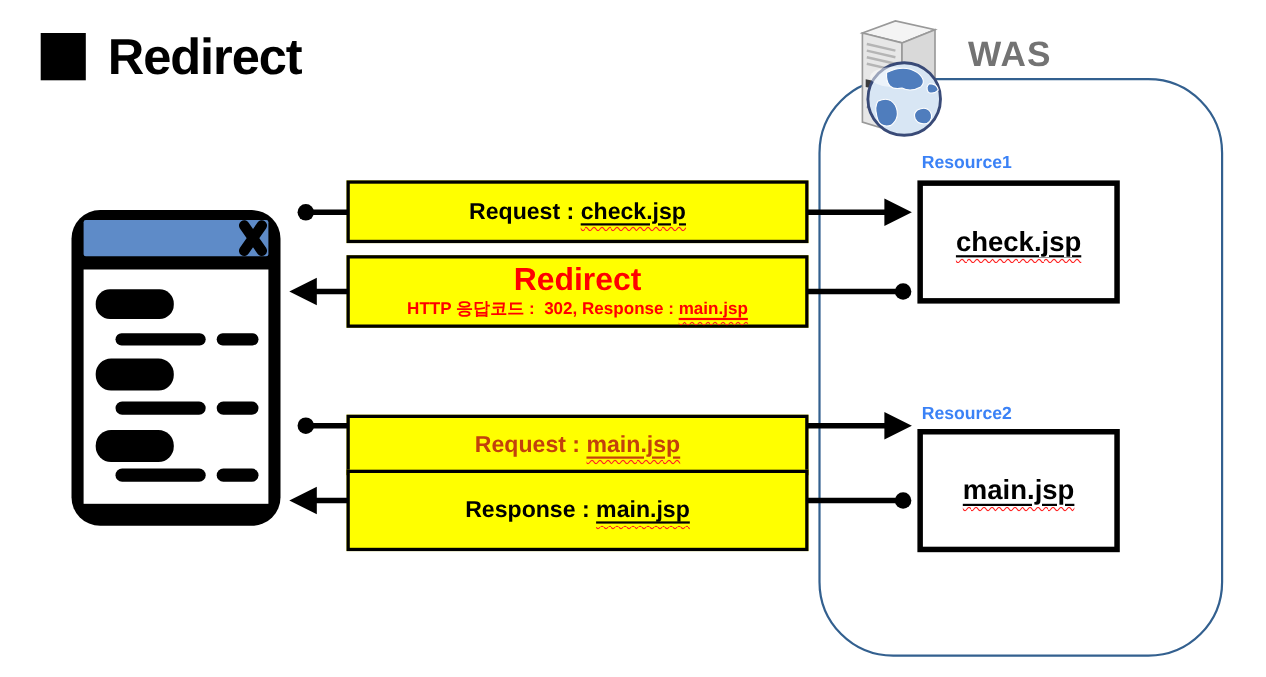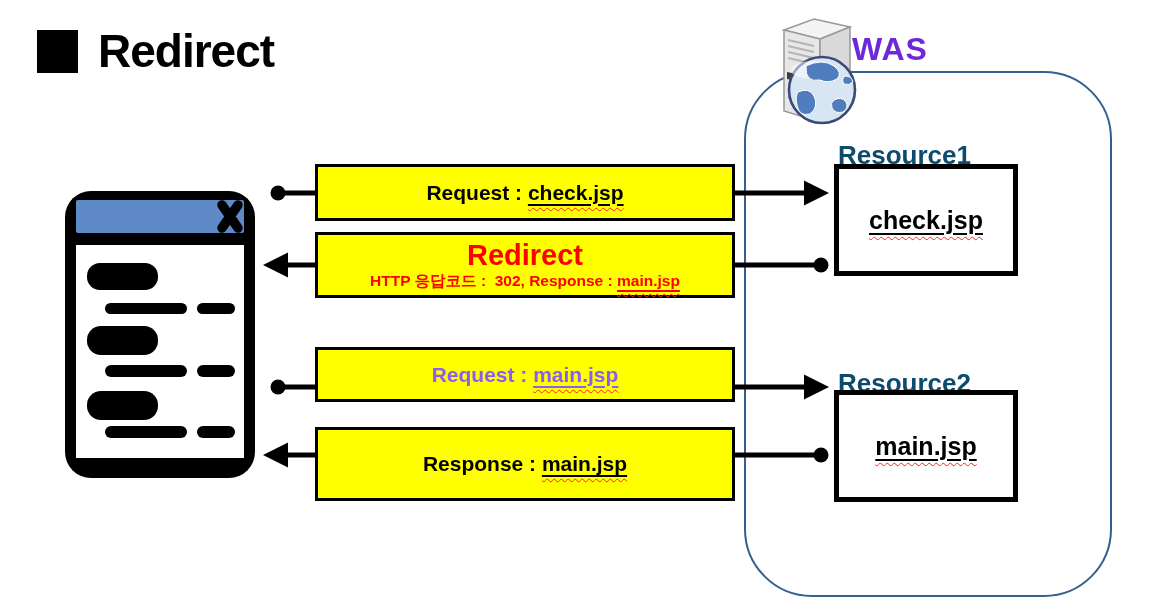--- a/index.html
+++ b/index.html
@@ -15,40 +15,40 @@
   #title-text{font-size:46px;font-weight:bold;color:#000;letter-spacing:-1px;}
 
   
   #browser-label{left:60px;top:146px;width:200px;text-align:center;
     font-size:21px;font-weight:bold;color:#000;}
   #browser-icon{left:60px;top:186px;}
 
   
   #was-zone{left:744px;top:71px;width:364px;height:522px;
     border:2px solid #33608F;border-radius:68px;background:#fff;}
-  #was-label{left:852px;top:31px;font-size:32px;font-weight:bold;letter-spacing:1px;color:#6d28d9;}
+  #was-label{left:852px;top:31px;font-size:32px;font-weight:bold;letter-spacing:1px;color:#737373;padding-left:28px;}
   #server-icon{left:760px;top:12px;}
 
   
-  .res-label{font-size:26px;font-weight:bold;color:#0c4a6e;}
+  .res-label{font-size:16px;font-weight:bold;color:#3b82f6;}
   #resource1-label{left:838px;top:140px;}
   #resource2-label{left:838px;top:368px;}
   .res-box{width:184px;height:112px;border:5px solid #000;background:#fff;
     display:flex;align-items:center;justify-content:center;
     font-size:25px;font-weight:bold;color:#000;box-sizing:border-box;}
   #resource1-box{left:834px;top:164px;}
   #resource2-box{left:834px;top:390px;}
 
   
   .msg{left:315px;width:420px;background:#FFFF00;border:3px solid #000;
     box-sizing:border-box;display:flex;flex-direction:column;
     align-items:center;justify-content:center;font-weight:bold;}
   #msg-request-check{top:164px;height:57px;font-size:21px;color:#000;}
   #msg-response-redirect{top:232px;height:66px;color:#FF0000;}
-  #msg-request-main{top:347px;height:55px;font-size:21px;color:#8b5cf6;}
+  #msg-request-main{top:377px;height:55px;font-size:21px;color:#c2410c;}
   #msg-response-main{top:427px;height:74px;font-size:21px;color:#000;}
   .msg .line{display:block;}
   #response-big{font-size:29px;line-height:1.1;}
   #response-detail{font-size:15.5px;line-height:1.2;}
   .pre{white-space:pre;margin-top:21px;}
 
   
   .file{text-decoration-line:underline;text-decoration-style:solid;
     text-decoration-color:currentColor;text-decoration-thickness:2px;
     text-underline-offset:4px;}

